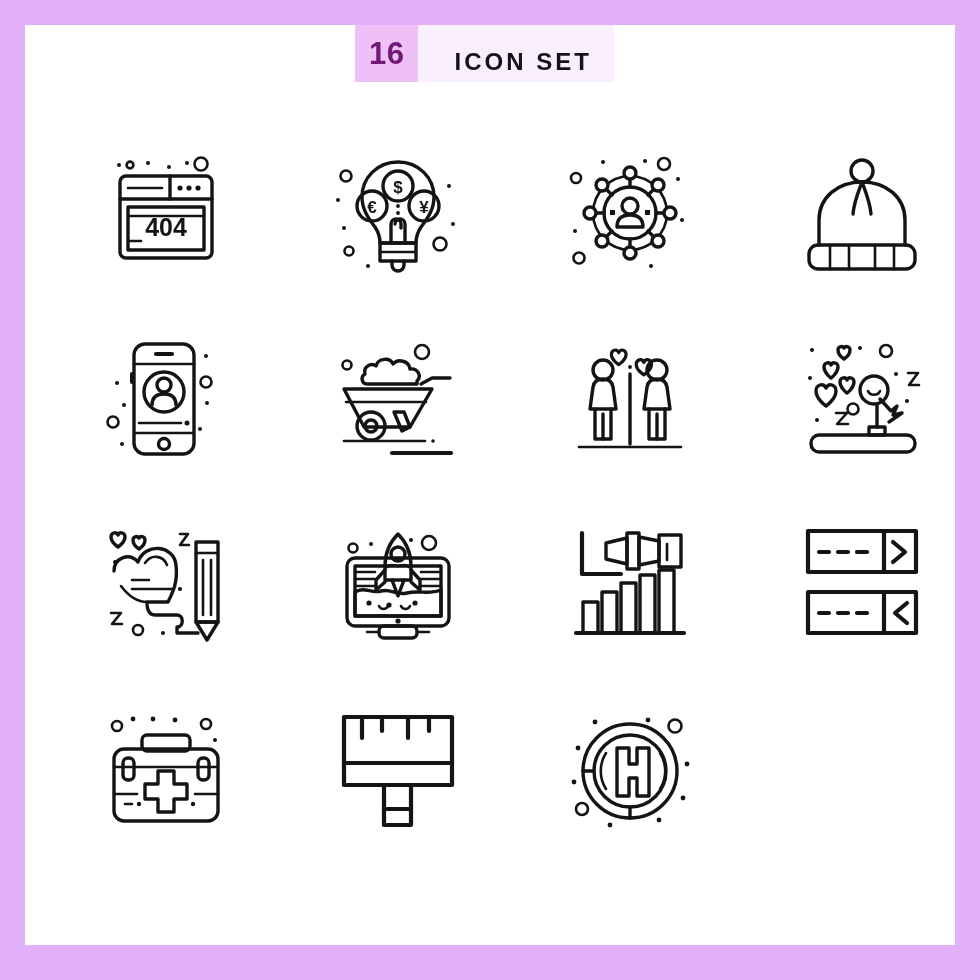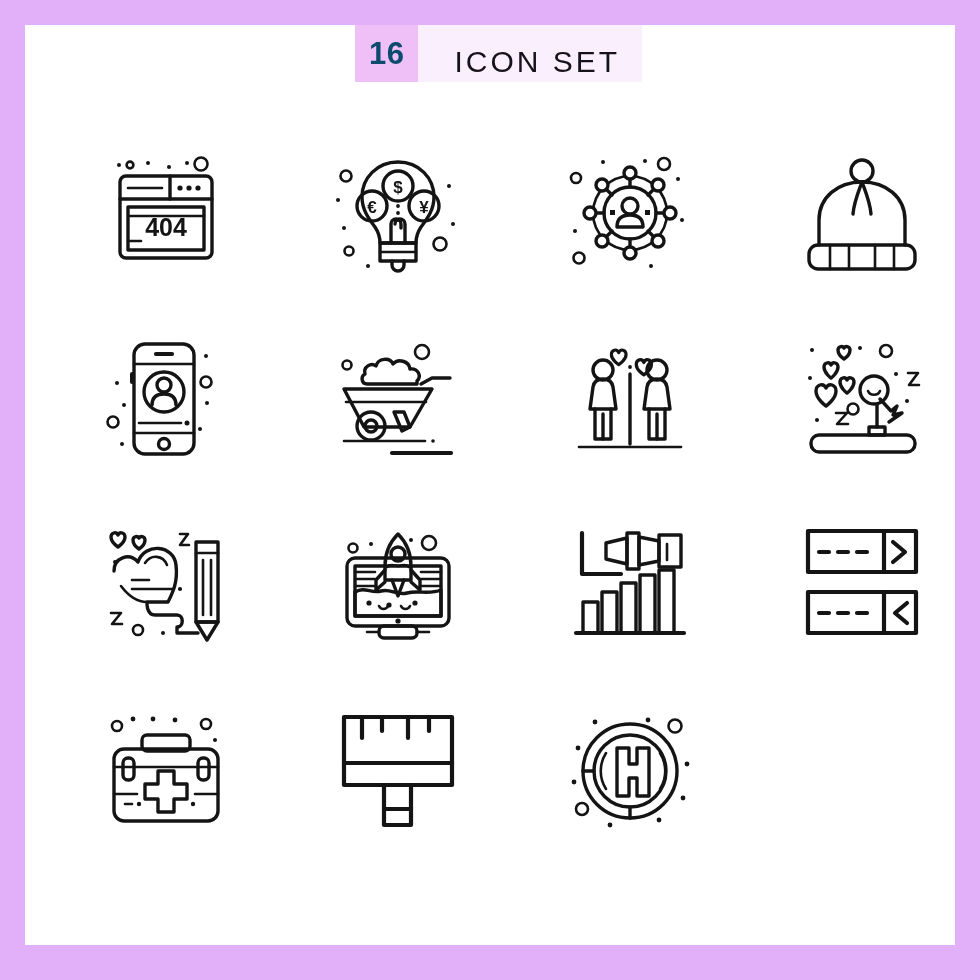--- a/index.html
+++ b/index.html
@@ -16,33 +16,33 @@
     background:#ffffff;
   }
   .header{
     position:absolute;
     left:330px;top:0px;
     height:57px;
     display:flex;align-items:stretch;
   }
   .badge-count{
     background:#eec0f7;
-    color:#0c4a6e;
+    color:#701a75;
     font-size:31px;
     font-weight:bold;
     letter-spacing:0.5px;
     display:flex;align-items:center;justify-content:center;
     padding:0 14px;
     min-width:34px;
   }
   .badge-title{
     background:#faeffd;
     color:#16121a;
-    font-size:30px;
-    font-weight:normal;
+    font-size:24px;
+    font-weight:bold;
     letter-spacing:3px;
     display:flex;align-items:center;
     padding:16px 22px 0 36px;
   }
   .grid{
     position:absolute;
     left:25px;top:95px;
     width:930px;
     display:grid;
     grid-template-columns:repeat(4,232px);

